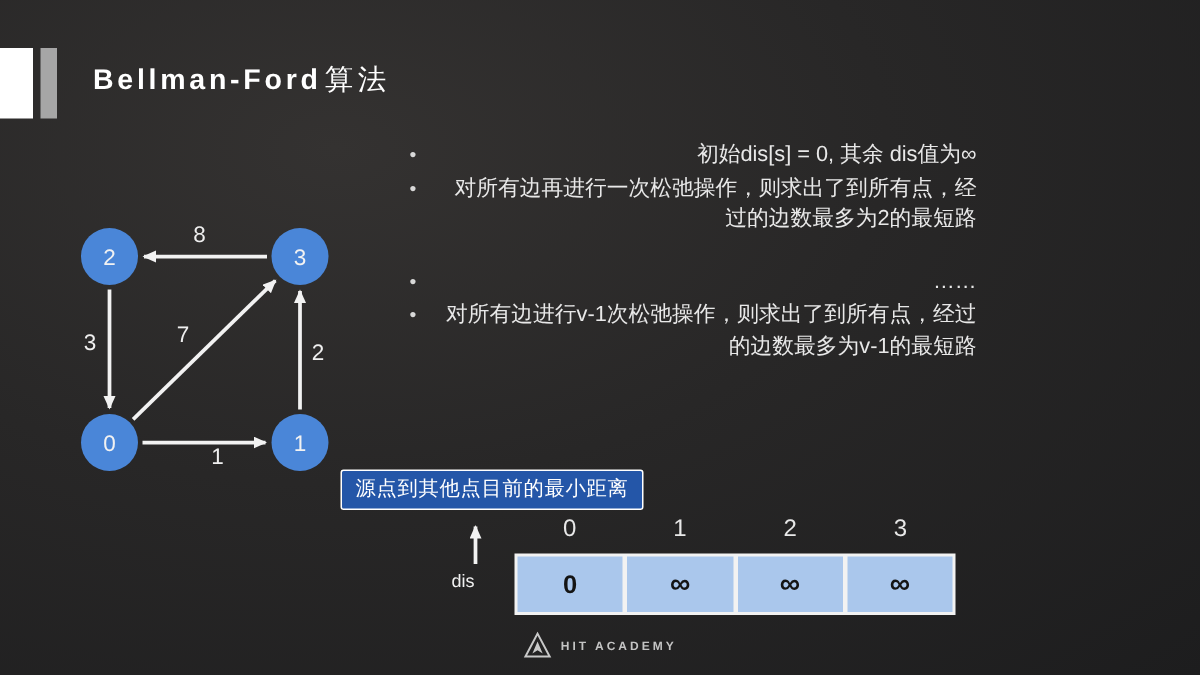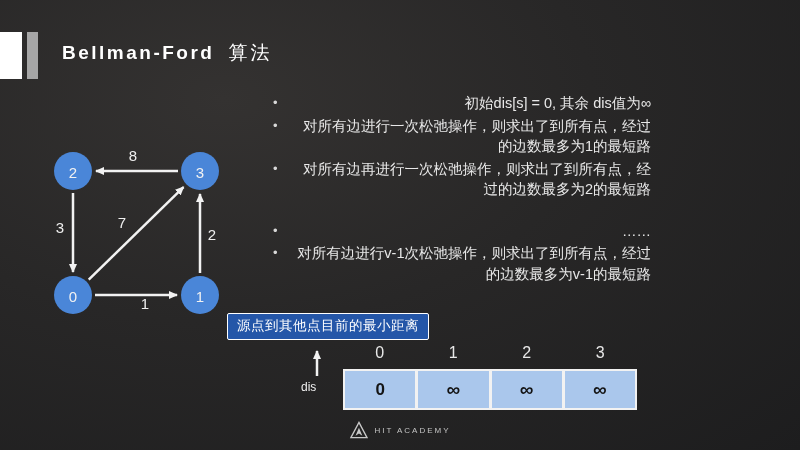--- a/index.html
+++ b/index.html
@@ -8,21 +8,21 @@
     font-family:"Liberation Sans","DejaVu Sans",sans-serif;
     background:radial-gradient(ellipse at 28% 22%, #343231 0%, #282727 45%, #1d1d1e 100%);
   }
   .abs{position:absolute;}
 
   
   .deco-white{left:0;top:32px;width:22px;height:47px;background:#ffffff;}
   .deco-gray{left:27px;top:32px;width:11px;height:47px;background:#a6a6a6;}
   .title{left:62px;top:40px;color:#ffffff;font-size:19px;white-space:nowrap;}
   .title .en{font-weight:800;letter-spacing:2.5px;text-align:center;}
-  .title .cn{font-weight:400;letter-spacing:3px;margin-left:14px;}
+  .title .cn{font-weight:400;letter-spacing:3px;margin-left:2px;}
 
   
   .bullets{left:269px;top:93px;width:382px;margin:0;padding:0;list-style:none;
     color:#e8e8e8;font-size:14.5px;line-height:20.5px;}
   .bullets li{position:relative;padding-left:26px;margin:0 0 2px 0;width:356px;text-align:right;}
   .bullets li::before{content:"\2022";position:absolute;left:4px;top:0;color:#d8d8d8;font-size:13px;}
   .bullets li.gap{margin-top:21px;}
 
   
   #graph-svg{position:absolute;left:0;top:0;width:800px;height:450px;pointer-events:none;}
@@ -38,34 +38,33 @@
   .indices{left:343px;top:344px;width:294px;display:flex;}
   .indices div{flex:1;text-align:center;color:#e8e8e8;font-size:16px;}
   .dis-table{left:343px;top:369px;width:294px;height:41px;background:#f2f2f2;
     padding:2px;box-sizing:border-box;display:flex;gap:3px;}
   .dis-table .cell{flex:1;display:flex;align-items:center;justify-content:center;color:#141414;}
   .dis-table .cell.bold{font-weight:700;font-size:17px;}
   .dis-table .cell.inf{font-size:19px;font-weight:600;}
 
   
   .footer{left:50%;top:421px;transform:translateX(-50%);display:flex;align-items:center;gap:6px;}
-  .brand-text{color:#c4c4c4;font-size:8px;font-weight:400;letter-spacing:2px;white-space:nowrap;}
+  .brand-text{color:#c4c4c4;font-size:8px;font-weight:700;letter-spacing:2px;white-space:nowrap;}
 </style>
 </head>
 <body>
 
 <div class="abs deco-white"></div>
 <div class="abs deco-gray"></div>
 <div class="abs title">
   <span class="en">Bellman-Ford</span><span class="cn">算法</span>
 </div>
 
 <ul class="abs bullets" id="bullets">
     <li>初始dis[s] = 0, 其余 dis值为∞</li>
-    <li>对所有边进行一次松弛操作，则求出了到所有点，经过的边数最多为1的最短路</li>
     <li>对所有边再进行一次松弛操作，则求出了到所有点，经过的边数最多为2的最短路</li>
     <li class="gap">……</li>
     <li>对所有边进行v-1次松弛操作，则求出了到所有点，经过的边数最多为v-1的最短路</li>
   </ul>
 
 <svg id="graph-svg" viewBox="0 0 800 450">
   <defs>
     <marker id="arrowhead" markerUnits="userSpaceOnUse" markerWidth="12" markerHeight="10" refX="8" refY="4" orient="auto">
       <path d="M0,0 L9,4 L0,8 Z" fill="#f2f2f2"></path>
     </marker>

